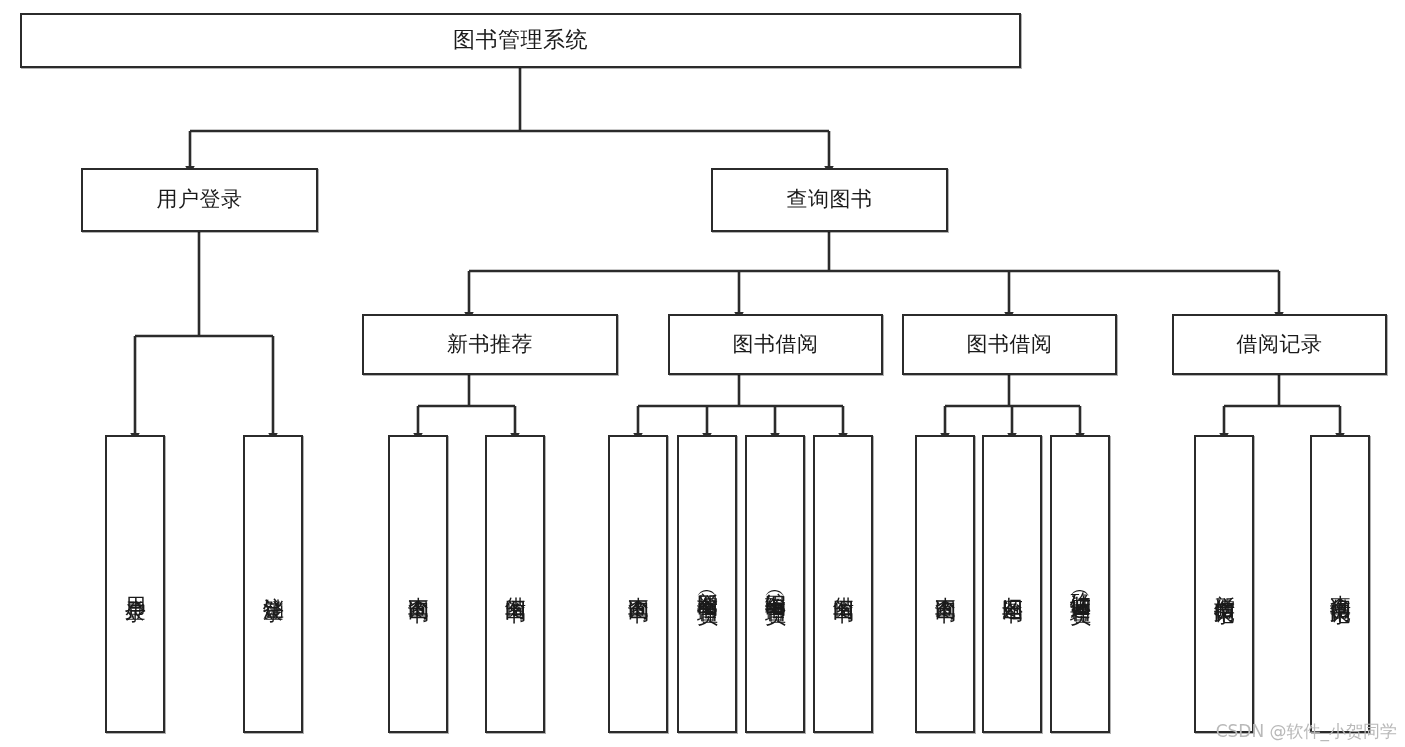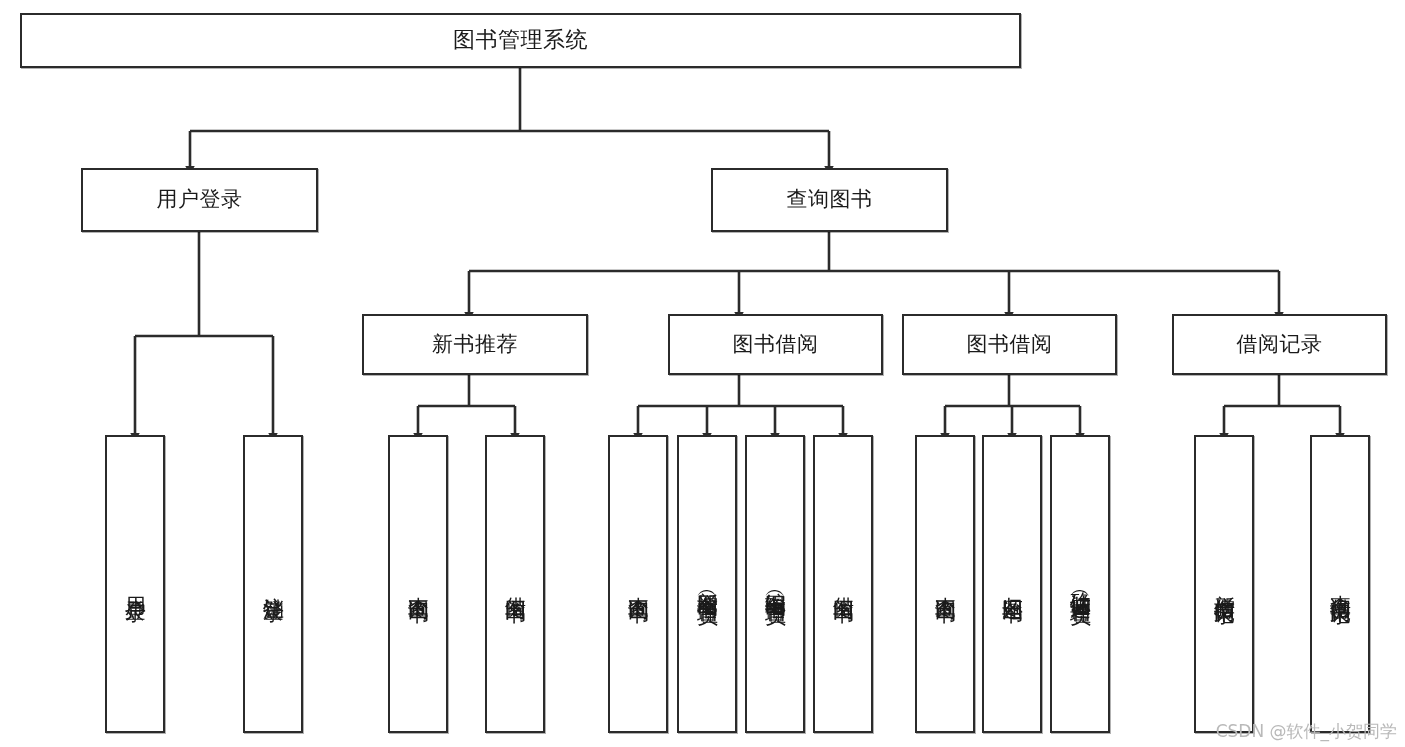--- a/index.html
+++ b/index.html
@@ -121,21 +121,21 @@
   <div id="nodes-layer">
       <div class="node horizontal root" style="left: 20px; top: 13px; width: 1001px; height: 55px; text-align: center;">
         <span class="node-label">图书管理系统</span>
       </div>
       <div class="node horizontal" style="left: 81px; top: 168px; width: 237px; height: 64px;">
         <span class="node-label">用户登录</span>
       </div>
       <div class="node horizontal" style="left: 711px; top: 168px; width: 237px; height: 64px;">
         <span class="node-label">查询图书</span>
       </div>
-      <div class="node horizontal" style="left: 362px; top: 314px; width: 226px; height: 61px;">
+      <div class="node horizontal" style="left: 362px; top: 314px; width: 256px; height: 61px;">
         <span class="node-label">新书推荐</span>
       </div>
       <div class="node horizontal" style="left: 632px; top: 314px; width: 215px; height: 61px; margin-left: 36px;">
         <span class="node-label">图书借阅</span>
       </div>
       <div class="node horizontal" style="left: 902px; top: 314px; width: 215px; height: 61px;">
         <span class="node-label">图书借阅</span>
       </div>
       <div class="node horizontal" style="left: 1172px; top: 314px; width: 215px; height: 61px;">
         <span class="node-label">借阅记录</span>

